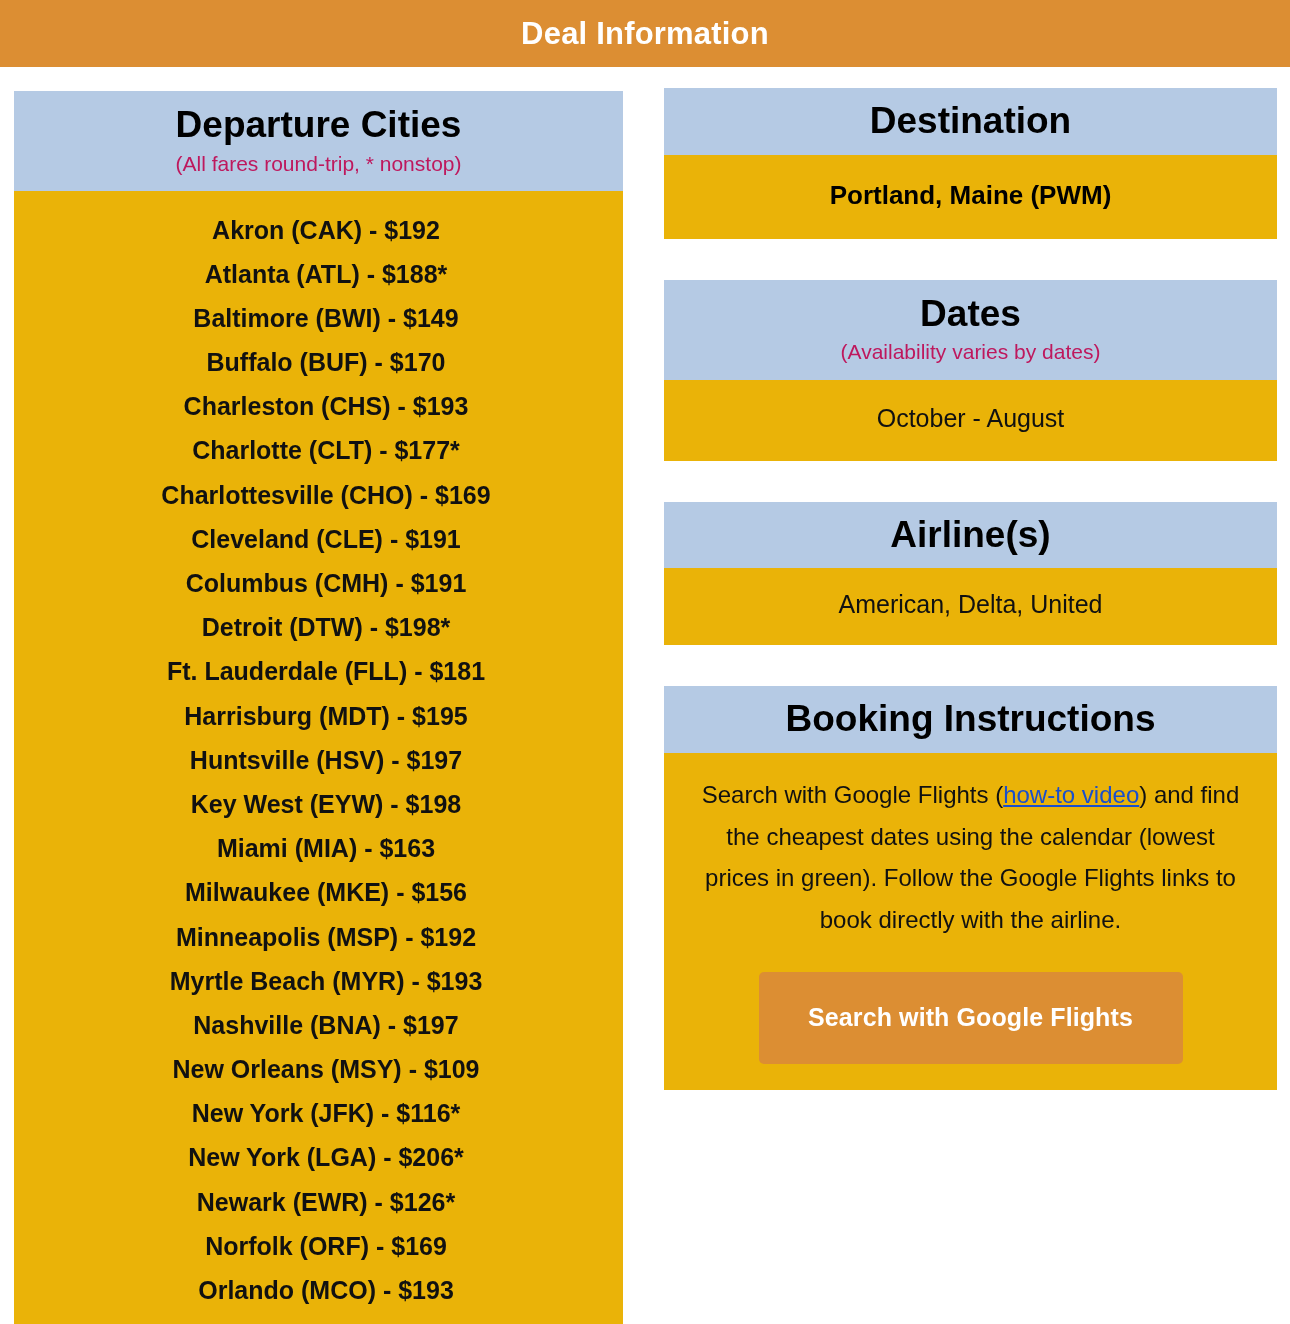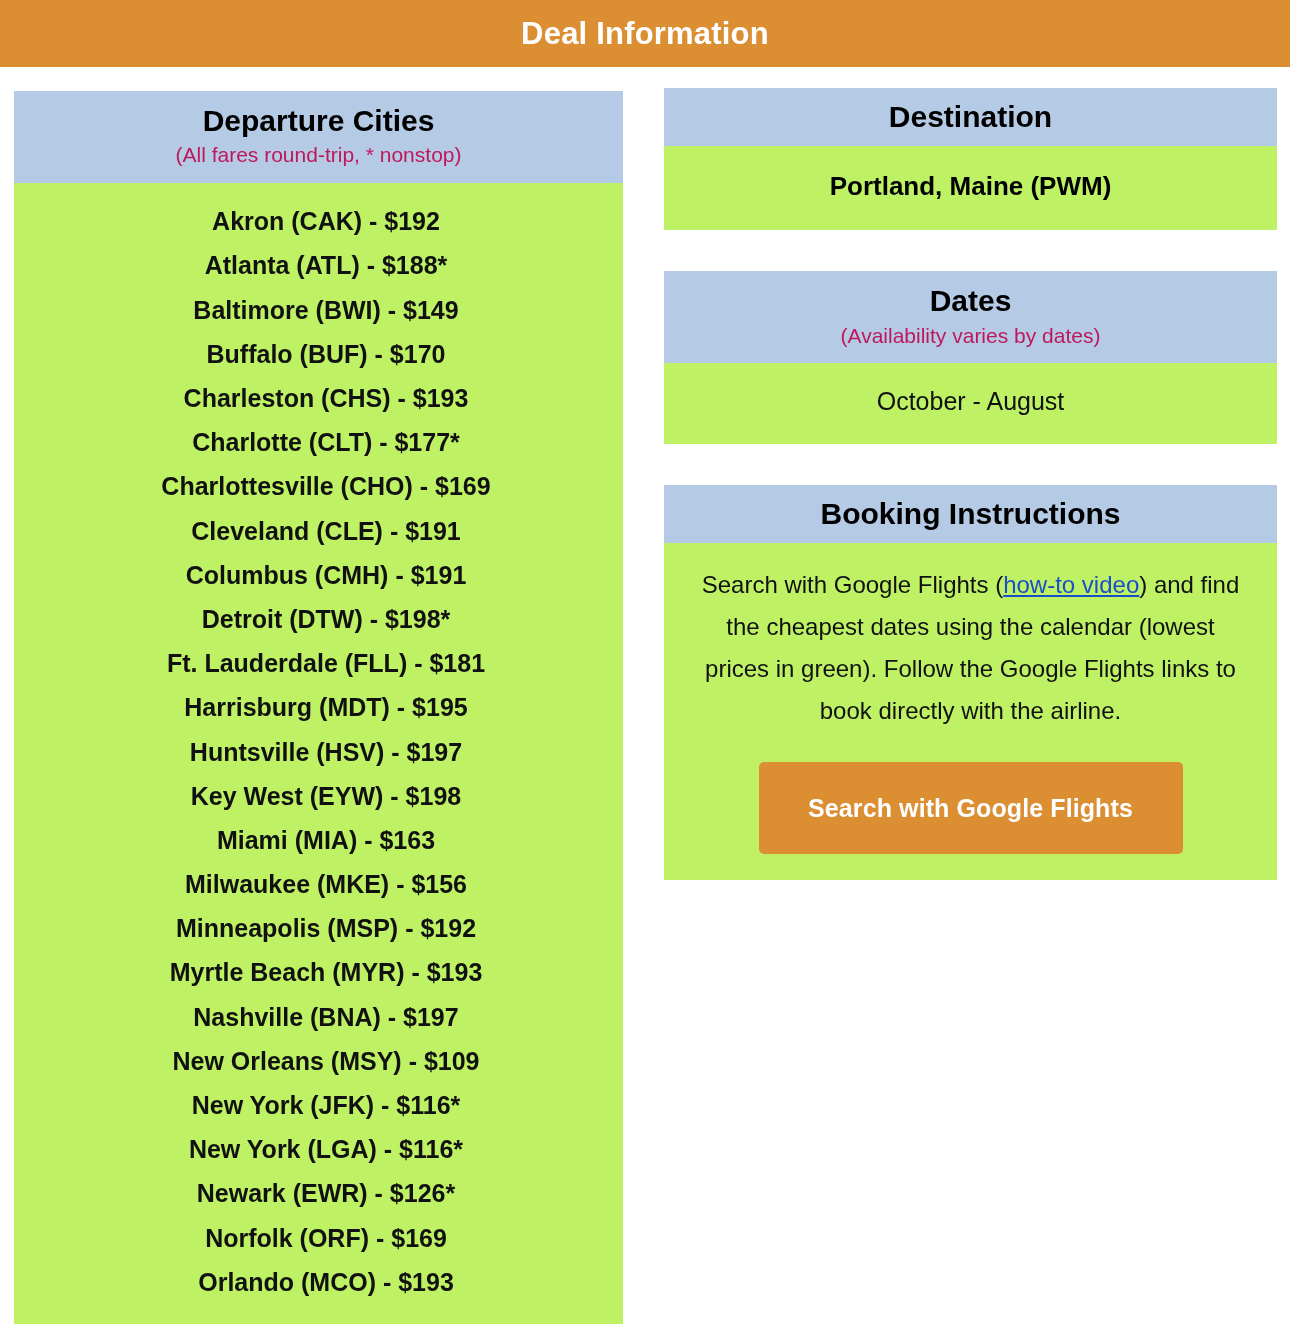--- a/index.html
+++ b/index.html
@@ -59,35 +59,35 @@
 
   .panel-header {
     background: #b5cae4;
     text-align: center;
     padding: 12px 10px 14px 10px;
   }
   .panel-header.compact {
     padding: 11px 10px 12px 10px;
   }
   .panel-header-title {
-    font-size: 30px;
+    font-size: 37px;
     font-weight: bold;
     color: #000000;
     line-height: 1.18;
   }
   .panel-header-sub {
     font-size: 21px;
     font-weight: normal;
     color: #be185d;
     line-height: 1.3;
     margin-top: 3px;
   }
 
   .panel-body {
-    background: #bef264;
+    background: #eab308;
     text-align: center;
   }
 
   
   .dep-body {
     padding: 17px 10px 0 25px;
     min-height: 1145px;
     font-weight: bold;
   }
   .city-row {
@@ -181,21 +181,21 @@
           <div class="city-row">Harrisburg (MDT) - $195</div>
           <div class="city-row">Huntsville (HSV) - $197</div>
           <div class="city-row">Key West (EYW) - $198</div>
           <div class="city-row">Miami (MIA) - $163</div>
           <div class="city-row">Milwaukee (MKE) - $156</div>
           <div class="city-row">Minneapolis (MSP) - $192</div>
           <div class="city-row">Myrtle Beach (MYR) - $193</div>
           <div class="city-row">Nashville (BNA) - $197</div>
           <div class="city-row">New Orleans (MSY) - $109</div>
           <div class="city-row">New York (JFK) - $116*</div>
-          <div class="city-row">New York (LGA) - $116*</div>
+          <div class="city-row">New York (LGA) - $206*</div>
           <div class="city-row">Newark (EWR) - $126*</div>
           <div class="city-row">Norfolk (ORF) - $169</div>
           <div class="city-row">Orlando (MCO) - $193</div>
         </div>
     </div>
   </div>
 
   <div class="right-col">
 
     <div class="panel rp">
@@ -210,20 +210,28 @@
     <div class="panel rp">
       <div class="panel-header">
         <div class="panel-header-title">Dates</div>
         <div class="panel-header-sub">(Availability varies by dates)</div>
       </div>
       <div class="panel-body dates-body">
         <div class="dates-value">October - August</div>
       </div>
     </div>
 
+    <div class="panel rp">
+      <div class="panel-header compact">
+        <div class="panel-header-title">Airline(s)</div>
+      </div>
+      <div class="panel-body airline-body">
+        <div class="airline-value">American, Delta, United</div>
+      </div>
+    </div>
 
     <div class="panel rp">
       <div class="panel-header compact">
         <div class="panel-header-title">Booking Instructions</div>
       </div>
       <div class="panel-body booking-body">
         <p class="booking-text"><span>Search with Google Flights (</span><a href="#" class="booking-link">how-to video</a><span>) and find the cheapest dates using the calendar (lowest prices in green). Follow the Google Flights links to book directly with the airline.</span></p>
         <div class="cta-wrap">
           <button class="cta-button">Search with Google Flights</button>
         </div>

